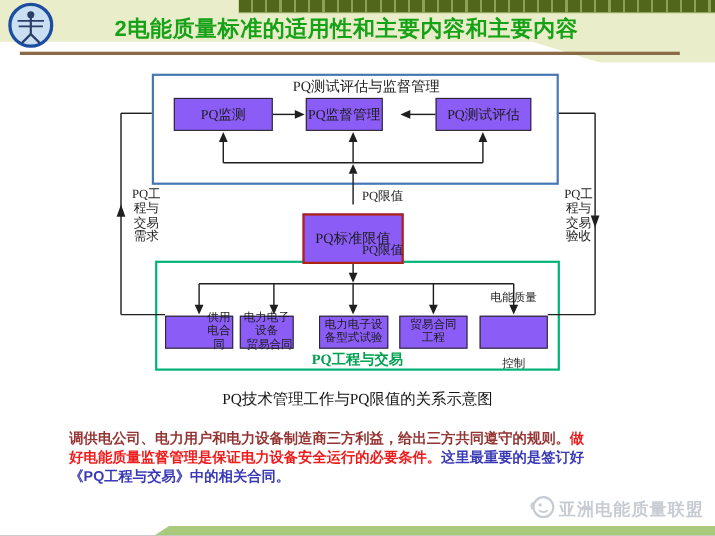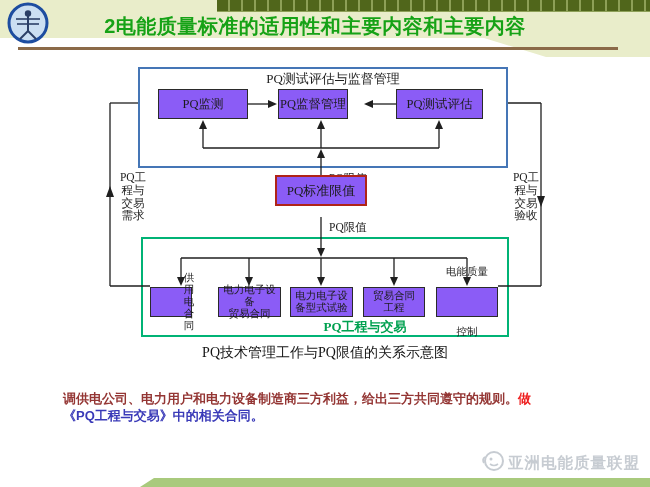--- a/index.html
+++ b/index.html
@@ -30,40 +30,40 @@
   .logo{ left:7px; top:2px; width:42px; height:42px; }
 
   
   svg.connectors{ left:0; top:0; width:650px; height:487px; pointer-events:none; }
   .cl{ stroke:var(--line-black); stroke-width:1.3; }
   .ar{ fill:var(--line-black); }
 
   .blue-group{ left:138px; top:67px; width:370px; height:101px; border:2px solid var(--blue-border); box-sizing:border-box; background:transparent; }
   .green-group{ left:141px; top:237px; width:368px; height:100px; border:2px solid var(--green-border); box-sizing:border-box; }
   .group-title-top{ left:138px; top:70px; width:370px; text-align:center; font-size:13px; color:#1c1c1c;padding-left:10px; }
-  .group-title-bottom{ left:141px; top:318px; width:368px; text-align:center; font-size:13px; font-weight:bold; color:var(--green-label);margin-left:40px; }
+  .group-title-bottom{ left:141px; top:318px; width:368px; text-align:center; font-size:13px; font-weight:bold; color:var(--green-label); }
 
   .dbox{
     background:#8b5cf6; border:1px solid #2a2a2a; box-sizing:border-box;
     display:flex; flex-direction:column; align-items:center; justify-content:center;
     text-align:center; color:#1c1c1c;
   }
   .tbox{ top:89px; height:30px; font-size:12.5px; }
   .bbox{ top:287px; height:30px; font-size:10.5px; line-height:12px; }
   .red-box{
-    left:275px; top:175px; width:92px; height:31px;
+    left:275px; top:194px; width:92px; height:46px;
     border:2px solid var(--red-border); font-size:13px;font-family:Liberation Serif, serif;
   }
   .limit-label{ font-size:11.5px; color:#1c1c1c; }
   .side-label{
     width:32px; top:171px; font-size:11.5px; line-height:12.8px;
     text-align:center; color:#1c1c1c;
   }
   .caption{
-    left:0; top:344px; width:650px; text-align:center;
+    left:0; top:354px; width:650px; text-align:center;
     font-size:14px; color:#141414;
   }
 
   
   .body-text{
     left:63px; top:390px; width:500px;
     font-family:"Liberation Sans", sans-serif;
     font-weight:bold; font-size:13px; line-height:17px;
   }
   .body-line{ white-space:nowrap; }
@@ -177,24 +177,24 @@
     <div>交易</div>
     <div>需求</div>
   </div>
   <div class="abs side-label" style="left:510px;">
     <div>PQ工</div>
     <div>程与</div>
     <div>交易</div>
     <div>验收</div>
   </div>
 
-  <div class="abs dbox bbox" style="left:150px;width:42px;padding-left:36px;">
+  <div class="abs dbox bbox" style="left:150px;width:62px;padding-left:36px;">
     <div>供用电合同</div>
   </div>
-  <div class="abs dbox bbox" style="left:218px;width:63px;">
+  <div class="abs dbox bbox" style="left:218px;width:49px;align-items:flex-end;">
     <div>电力电子设备</div>
     <div>贸易合同</div>
   </div>
   <div class="abs dbox bbox" style="left:290px;width:63px;">
     <div>电力电子设</div>
     <div>备型式试验</div>
   </div>
   <div class="abs dbox bbox" style="left:363px;width:62px;">
     <div>贸易合同</div>
     <div>工程</div>
@@ -202,20 +202,23 @@
   <div class="abs dbox bbox" style="left:436px;width:62px;gap:48px;">
     <div>电能质量</div>
     <div>控制</div>
   </div>
 
   <div class="abs caption">PQ技术管理工作与PQ限值的关系示意图</div>
 
   <div class="abs body-text">
     <div class="body-line">
       <span class="seg-darkred">调供电公司、电力用户和电力设备制造商三方利益，给出三方共同遵守的规则。</span><span class="seg-red">做</span>
+    </div>
+    <div class="body-line">
+      <span class="seg-red">好电能质量监督管理是保证电力设备安全运行的必要条件。</span><span class="seg-blue">这里最重要的是签订好</span>
     </div>
     <div class="body-line">
       <span class="seg-blue">《PQ工程与交易》中的相关合同。</span>
     </div>
   </div>
 
   <div class="abs watermark">
     <span>
       <svg width="26" height="24" viewBox="0 0 26 24">
         <circle cx="14" cy="12" r="9" fill="none" stroke="#c7ccd2" stroke-width="2"></circle>

